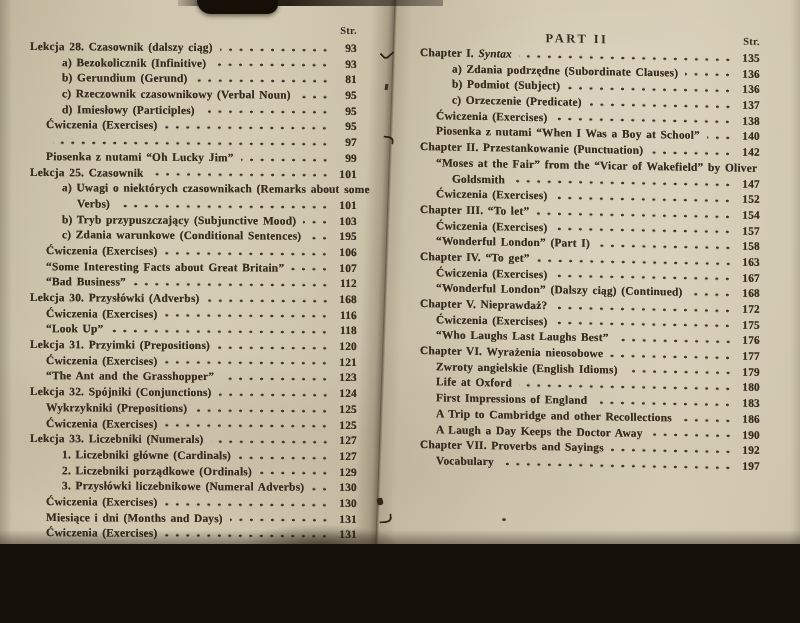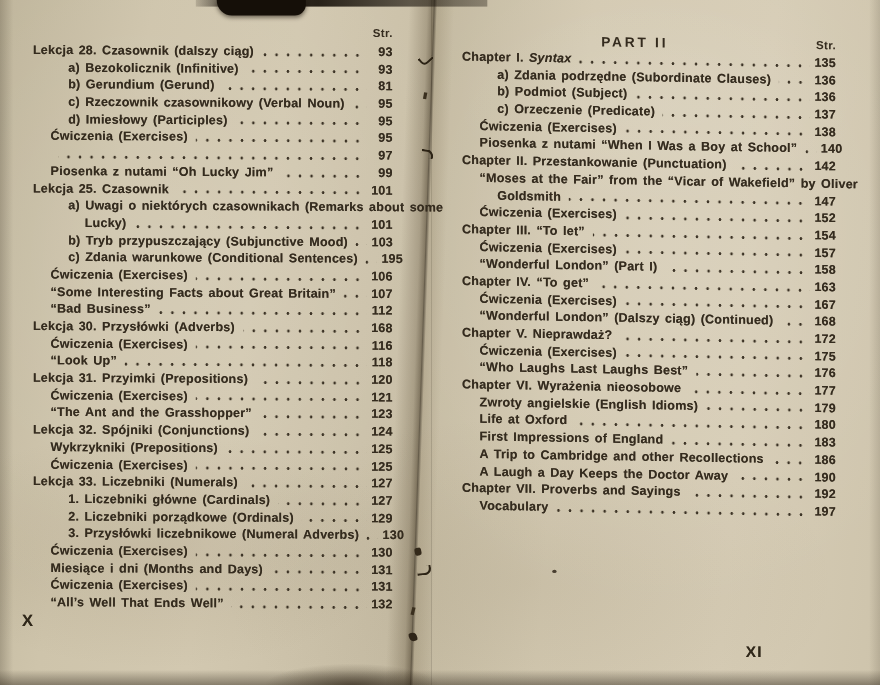--- a/index.html
+++ b/index.html
@@ -1,18 +1,18 @@
 <!DOCTYPE html>
 <html><head>
 <meta charset="utf-8">
 <style>
   html,body{margin:0;padding:0;background:#17110b;}
-  .photo{position:relative;width:800px;height:623px;overflow:hidden;
+  .photo{position:relative;width:800px;height:544px;overflow:hidden;
     background:linear-gradient(180deg,#191309,#1c1610);
-    font-family:Liberation Sans, sans-serif;}
+    font-family:Liberation Serif, serif;}
   .page{position:absolute;top:0;height:623px;}
   .page-left{left:0;width:392px;background:
     radial-gradient(120% 90% at 38% 38%,rgba(255,255,255,.10),transparent 62%),
     linear-gradient(100deg,#bfb59b,#cec4ab 28%,#d2c8b0 55%,#c8be a6 90%,#c4ba a1);
     background:
     radial-gradient(120% 90% at 38% 38%,rgba(255,255,255,.10),transparent 62%),
     linear-gradient(100deg,#bfb59b,#cec4ab 28%,#d2c8b0 55%,#c8bea6 90%,#c4baa1);}
   .page-right{left:392px;width:408px;background:
     radial-gradient(120% 90% at 52% 35%,rgba(255,255,255,.12),transparent 62%),
     linear-gradient(95deg,#c3b9a0,#d3c9b1 32%,#d6ccb5 68%,#cec4ac);}
@@ -126,21 +126,21 @@
       </div>
       <div class="row ind-0">
         <span>Lekcja 25. Czasownik</span>
         <span class="leader"></span>
         <span class="pg">101</span>
       </div>
       <div class="row ind-2">
         <span>a) Uwagi o niektórych czasownikach (Remarks about some</span>
       </div>
       <div class="row ind-3">
-        <span>Lucky)</span>
+        <span>Verbs)</span>
         <span class="leader"></span>
         <span class="pg">101</span>
       </div>
       <div class="row ind-2">
         <span>b) Tryb przypuszczający (Subjunctive Mood)</span>
         <span class="leader"></span>
         <span class="pg">103</span>
       </div>
       <div class="row ind-2">
         <span>c) Zdania warunkowe (Conditional Sentences)</span>

